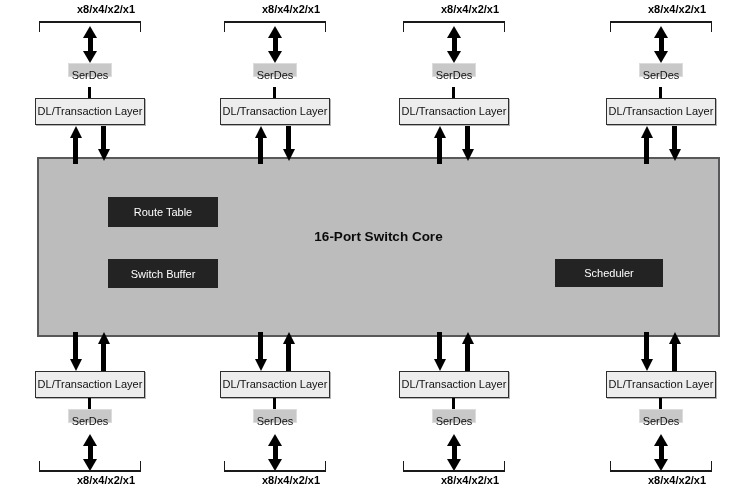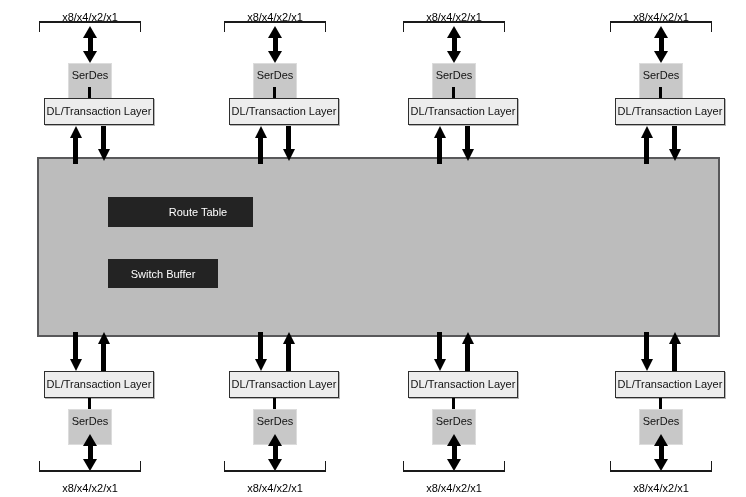--- a/index.html
+++ b/index.html
@@ -6,54 +6,54 @@
   .stage { position:relative; width:746px; height:497px; background:var(--background,#fff);
            font-family:"Liberation Sans", sans-serif; overflow:hidden; color:var(--text,#000); }
 
   
   .core { position:absolute; left:37px; top:157px; width:683px; height:180px; box-sizing:border-box;
           background:var(--core-fill,#bcbcbc); border:2px solid var(--core-border,#58585a); }
   .core-title { position:absolute; left:0; right:0; top:70px; text-align:center;
                 font-size:13.5px; font-weight:bold; color:#0a0a0a; }
   .block { position:absolute; background:var(--block-fill,#232323); color:var(--block-text,#fff);
            display:flex; align-items:center; justify-content:center; text-align:center; font-size:11px; }
-  .blk-route { left:69px;  top:38px;  width:110px; height:30px;padding-left:35px; }
+  .blk-route { left:69px;  top:38px;  width:110px; height:30px; }
   .blk-frame { left:69px;  top:100px; width:110px; height:29px; }
   .blk-arb   { left:516px; top:36px;  width:108px; height:34px; }
   .blk-sched { left:516px; top:100px; width:108px; height:28px; }
   .wrap-narrow { display:inline-block; max-width:66px; line-height:1.3; }
 
   
   .pg { position:absolute; width:120px; }
   .pg-top { top:0; height:166px; }
   .pg-bot { top:332px; height:162px; }
   .c1 { left:30px; } .c2 { left:215px; } .c3 { left:394px; } .c4 { left:601px; }
 
-  .lane-label { position:absolute; left:0; width:120px; text-align:center;
-                font-size:11px; font-weight:normal; color:#000; white-space:nowrap;margin-top:8px; }
+  .lane-label { position:absolute; left:16px; width:120px; text-align:center;
+                font-size:11px; font-weight:bold; color:#000; white-space:nowrap; }
   .pg-top .lane-label { top:3px; }
   .pg-bot .lane-label { top:142px; }
 
   .bracket { position:absolute; left:9px; width:102px; height:11px; box-sizing:border-box; }
   .bracket-down { top:21px;  border-top:2px solid #1a1a1a;    border-left:1.5px solid #1a1a1a; border-right:1.5px solid #1a1a1a; }
   .bracket-up   { top:129px; border-bottom:2px solid #1a1a1a; border-left:1.5px solid #1a1a1a; border-right:1.5px solid #1a1a1a; }
 
-  .serdes { position:absolute; left:38px; width:44px; height:36px; box-sizing:border-box;
+  .serdes { position:absolute; left:38px; width:44px; height:14px; box-sizing:border-box;
             background:var(--serdes-fill,#c8c8c8); border:1px solid var(--serdes-border,#dcdcdc);
             text-align:center; font-size:11px; color:#111; line-height:22px; }
   .pg-top .serdes { top:63px; }
   .pg-bot .serdes { top:77px; }
 
   .connector { position:absolute; left:58px; width:3px; height:11px; background:var(--arrow,#000); }
   .pg-top .connector { top:87px; }
   .pg-bot .connector { top:66px; }
 
   .dlbox { position:absolute; left:5px; width:110px; height:27px; box-sizing:border-box;
            background:var(--dl-fill,#ededed); border:1.5px solid var(--dl-border,#2e2e2e);
-           box-shadow:1px 1px 0 #b5b5b5; text-align:center; font-size:11px; color:#111; line-height:24px; white-space:nowrap;margin-left:9px; }
+           box-shadow:1px 1px 0 #b5b5b5; text-align:center; font-size:11px; color:#111; line-height:24px; white-space:nowrap; }
   .pg-top .dlbox { top:98px; }
   .pg-bot .dlbox { top:39px; }
 
   
   .arr { position:absolute; background-image:linear-gradient(var(--arrow,#000),var(--arrow,#000));
          background-repeat:no-repeat; }
   .arr::before, .arr::after { content:""; position:absolute; left:50%; transform:translateX(-50%);
                               width:0; height:0; }
   .arr-up   { width:13px; background-size:5px calc(100% - 9px);  background-position:center bottom; }
   .arr-up::before   { top:0; border-left:6.5px solid transparent; border-right:6.5px solid transparent;
@@ -72,25 +72,29 @@
   .pg-top .a-right { left:67px; top:126px; height:35px; }
   .pg-bot .a-left  { left:39px; top:0;     height:39px; }
   .pg-bot .a-right { left:67px; top:0;     height:39px; }
 </style>
 </head>
 <body>
 
 <div class="stage">
 
   <div class="core">
+    <div class="core-title">16-Port Switch Core</div>
     <div class="block blk-route">
       <span>Route Table</span>
     </div>
     <div class="block blk-frame">
       <span>Switch Buffer</span>
+    </div>
+    <div class="block blk-sched">
+      <span>Scheduler</span>
     </div>
   </div>
 
   <div class="pg pg-top c1">
     <div class="lane-label">x8/x4/x2/x1</div>
     <div class="bracket bracket-down"></div>
     <div class="arr arr-both"></div>
     <div class="serdes"><span>SerDes</span></div>
     <div class="connector"></div>
     <div class="dlbox"><span>DL/Transaction Layer</span></div>

